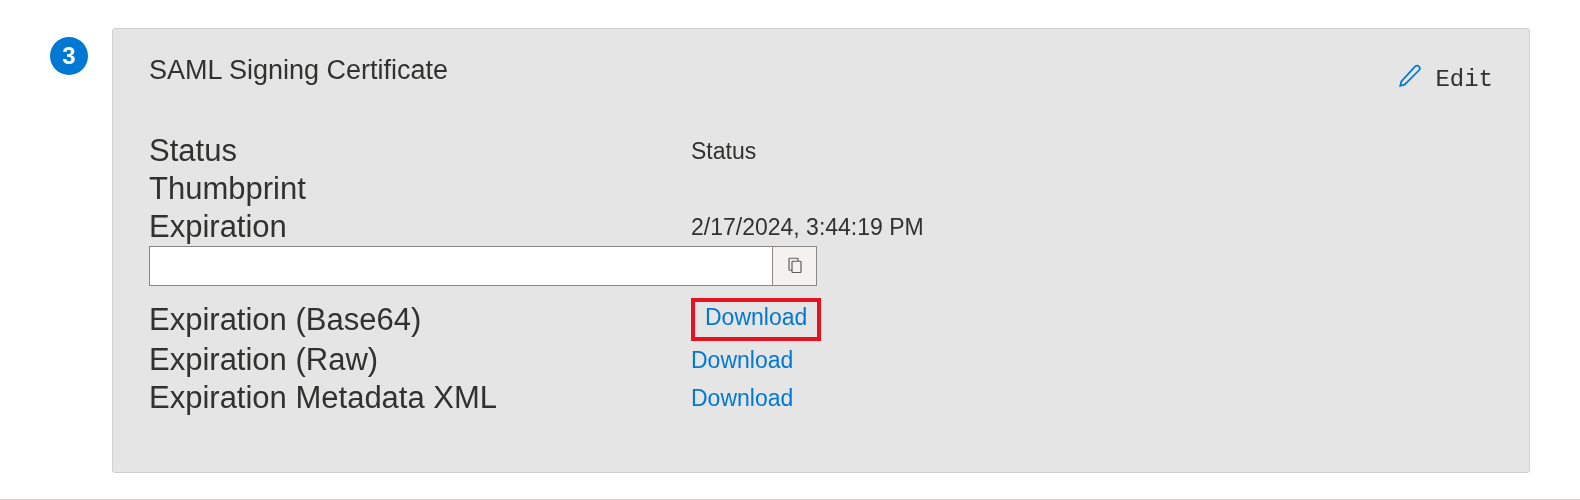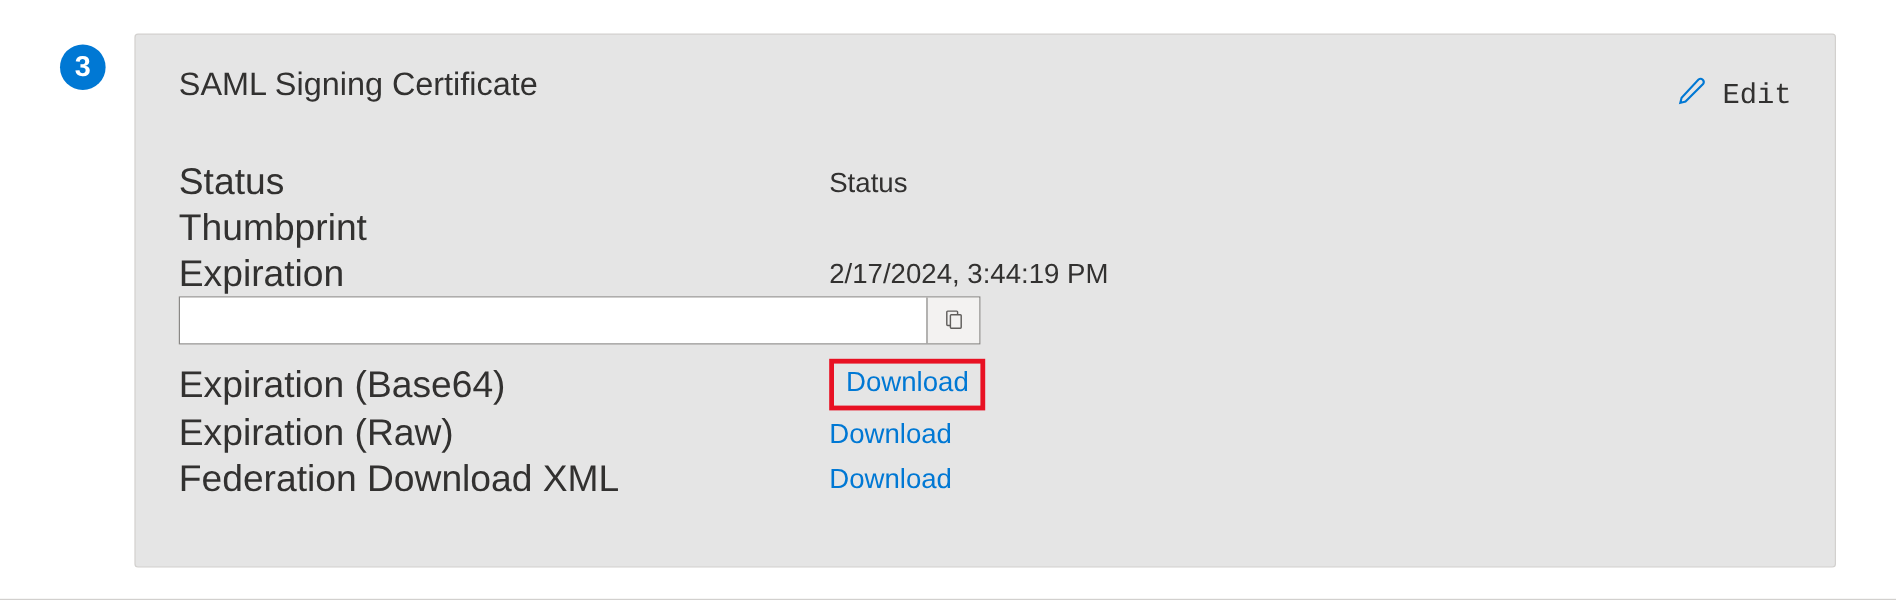--- a/index.html
+++ b/index.html
@@ -185,18 +185,18 @@
         <a class="field-link">Download</a>
       </span>
     </div>
 
     <div class="field-row">
       <div class="field-label">Expiration (Raw)</div>
       <a class="field-link">Download</a>
     </div>
 
     <div class="field-row">
-      <div class="field-label">Federation Download XML</div>
+      <div class="field-label">Expiration Metadata XML</div>
       <a class="field-link">Download</a>
     </div>
 
   </div>
 </div>
 
 </body></html>

